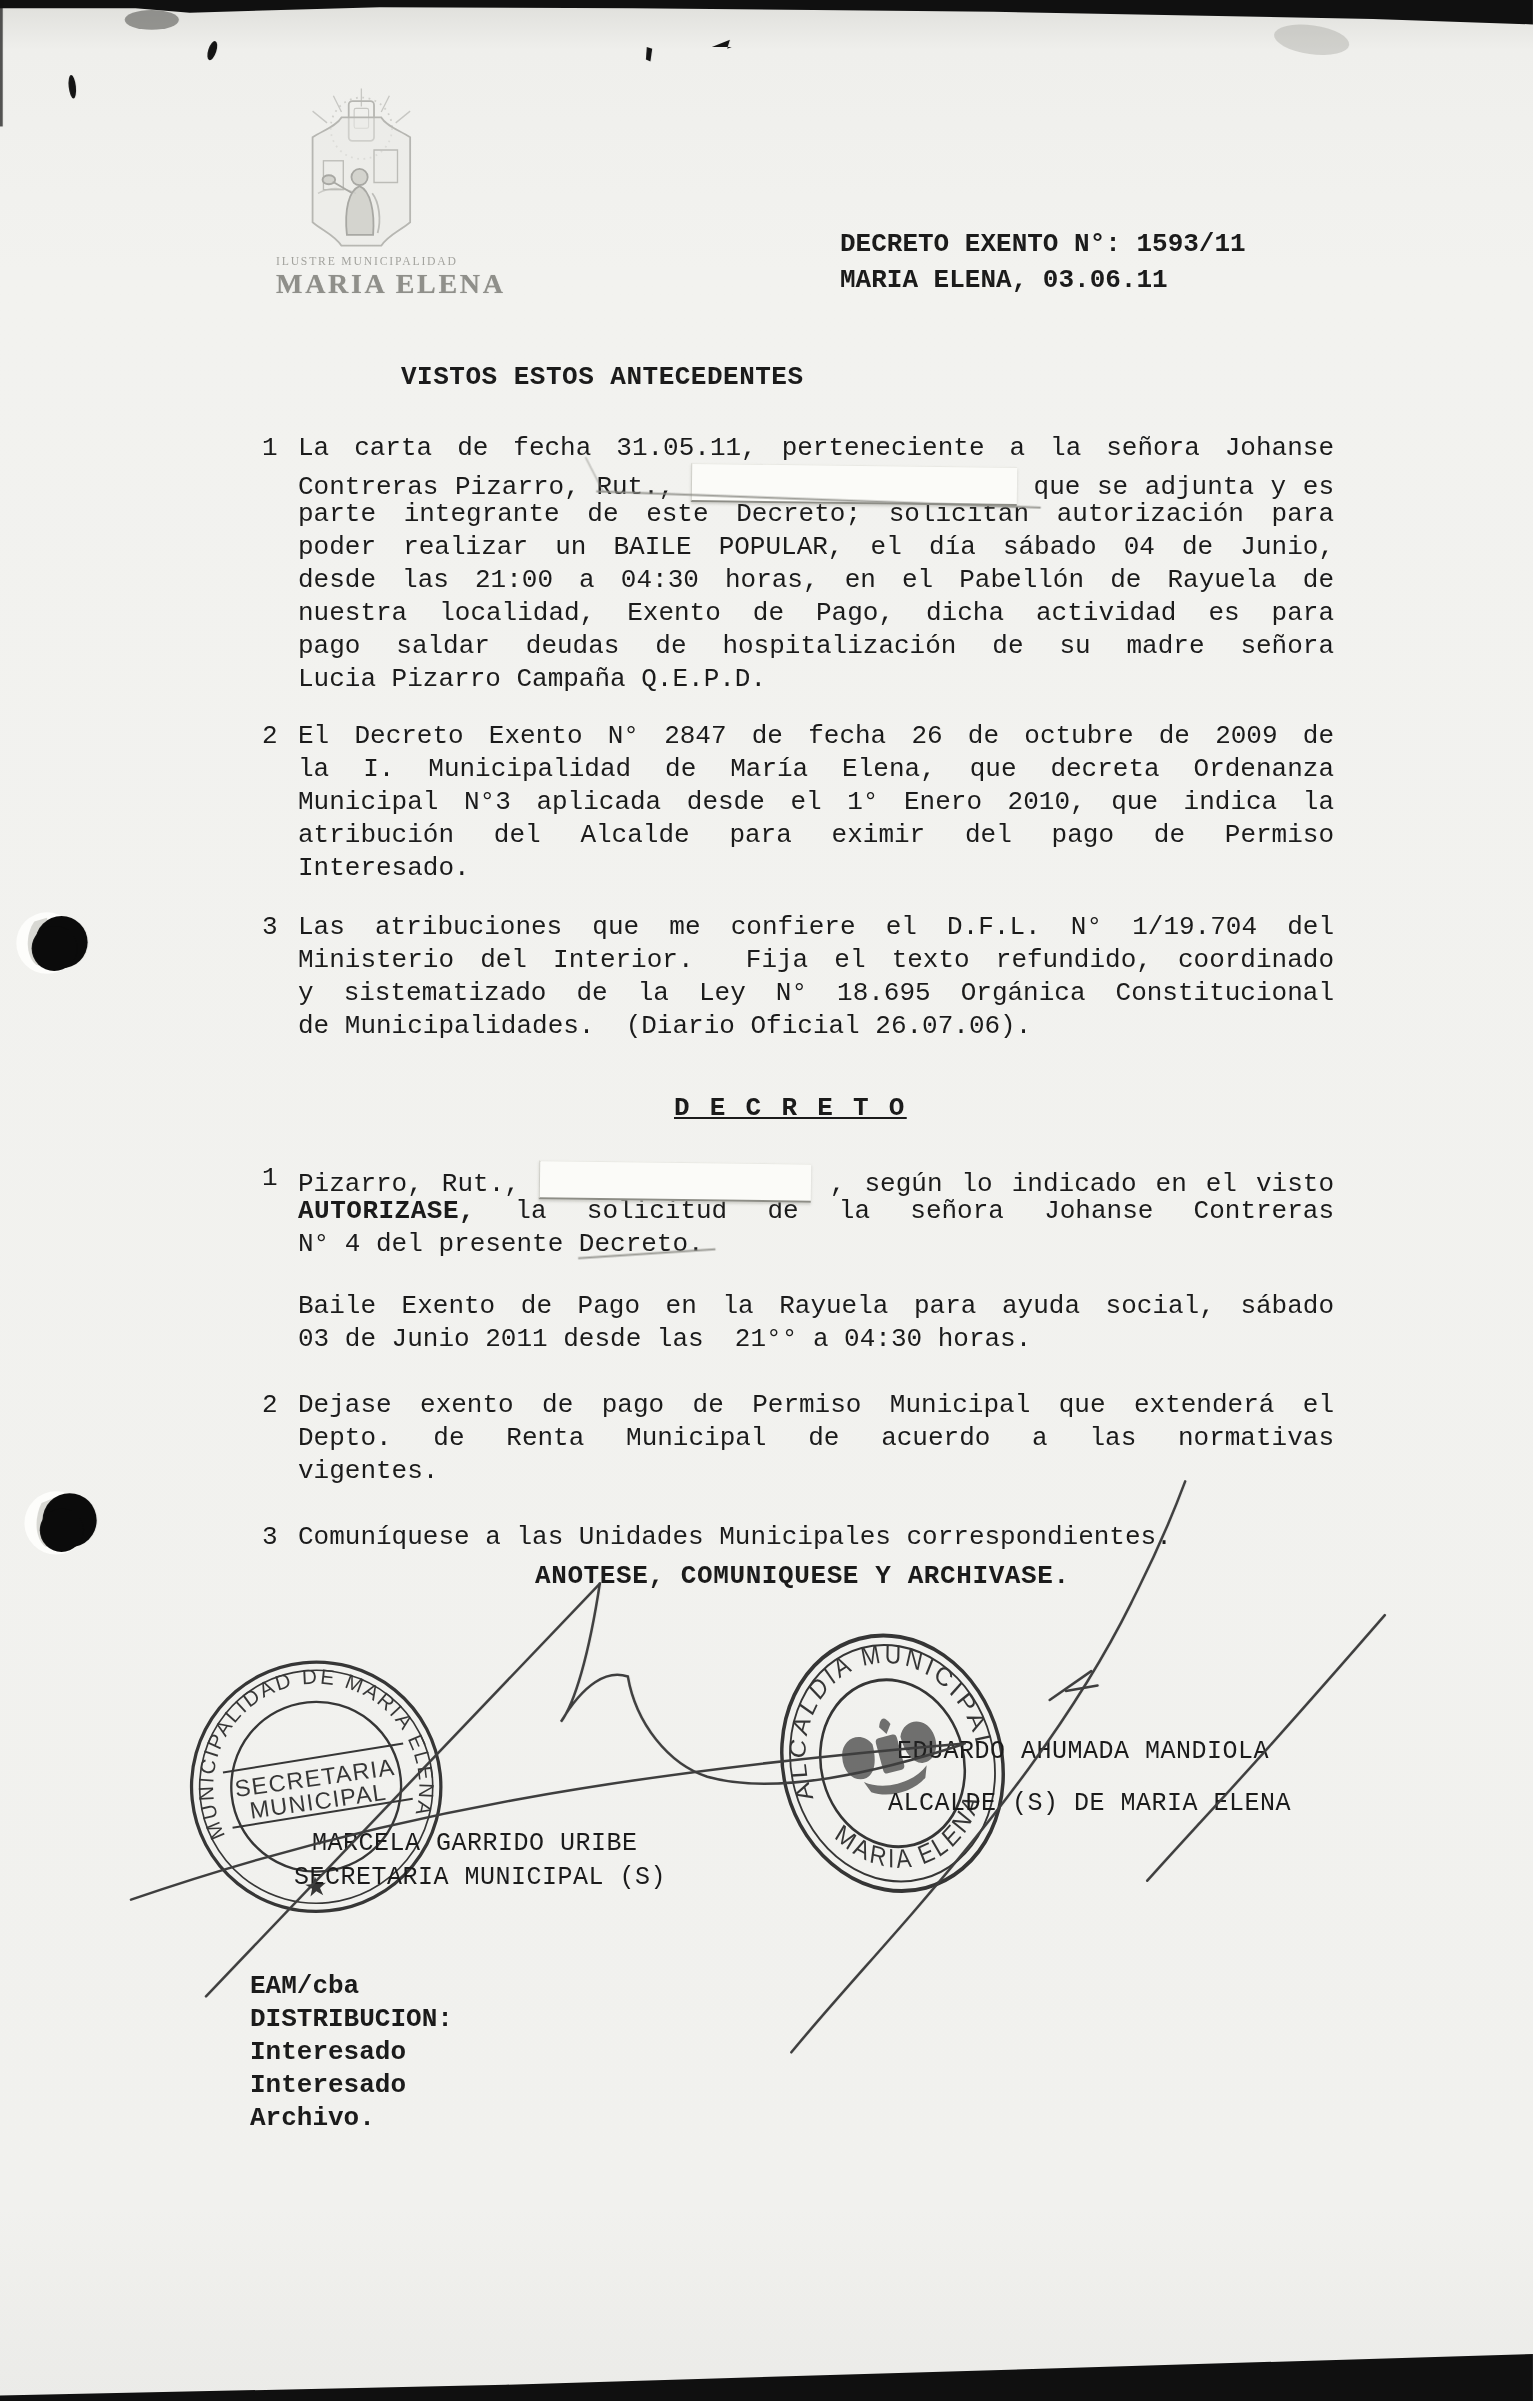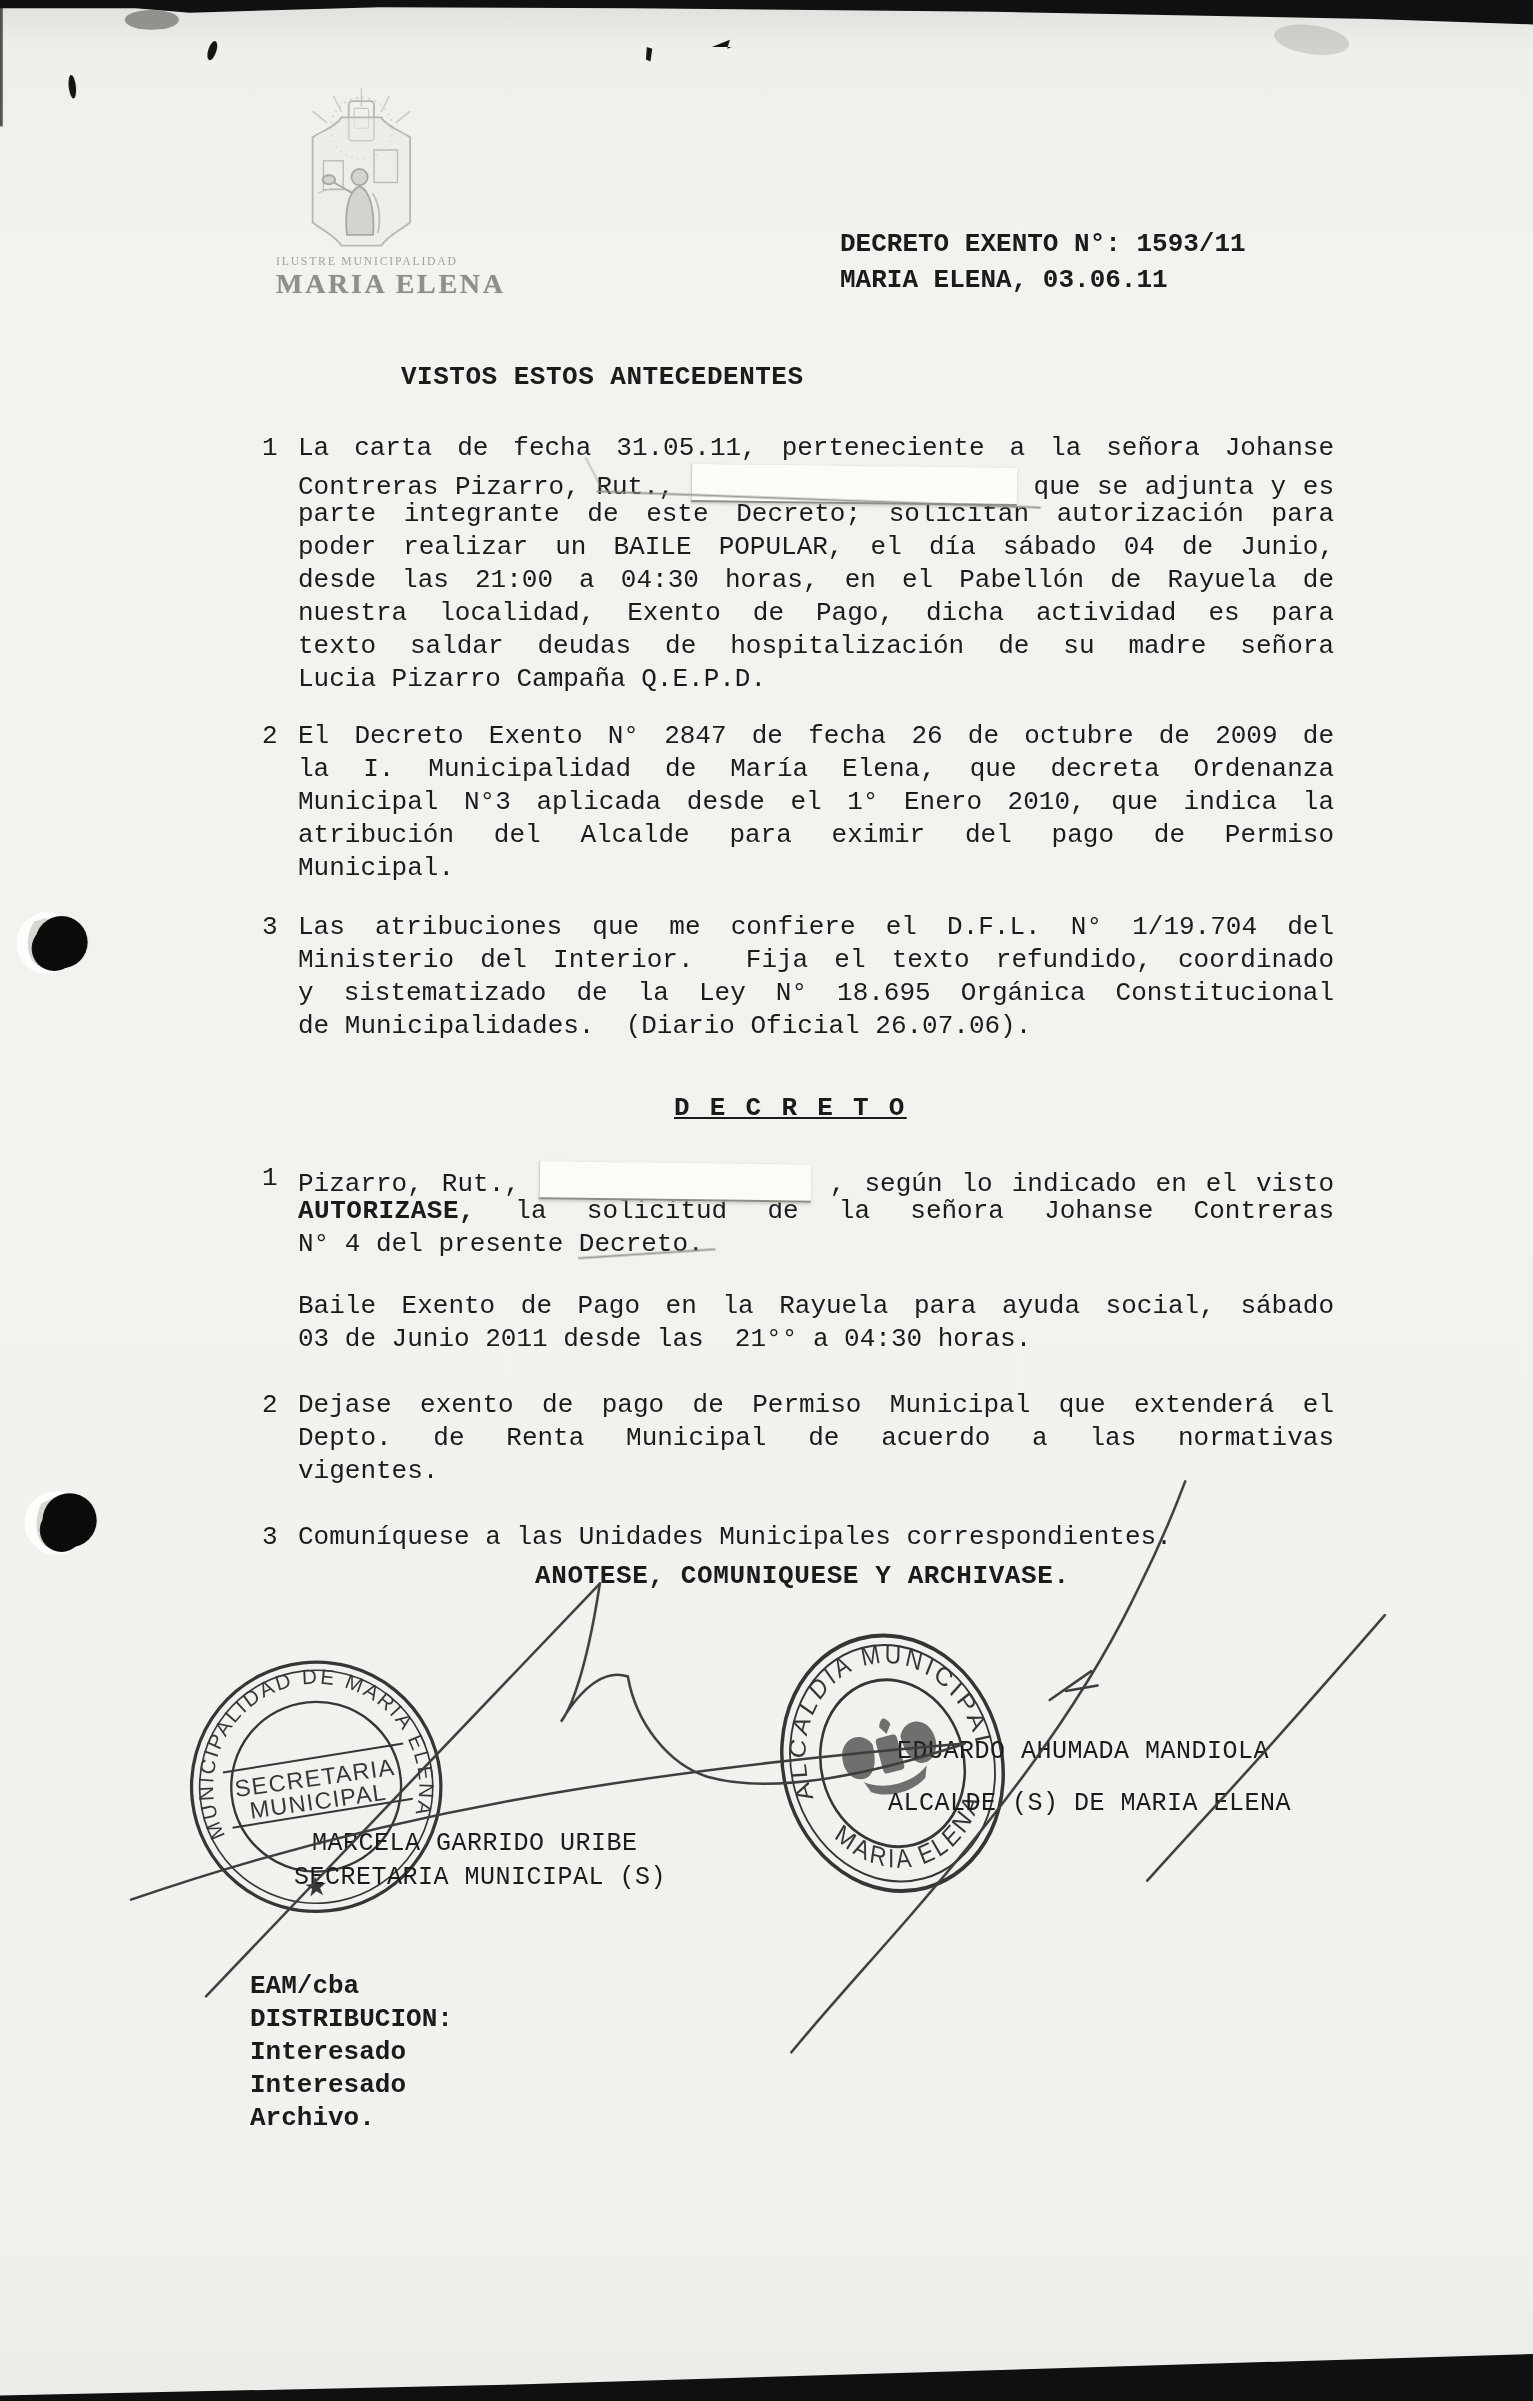--- a/index.html
+++ b/index.html
@@ -45,32 +45,32 @@
 
   <div class="abs item" style="left:262px;top:432px;">
     <div class="num">1</div>
     <div class="lines">
         <div class="line jl">La carta de fecha 31.05.11, perteneciente a la señora Johanse</div>
         <div class="line jl">Contreras Pizarro, Rut., <span class="redact" style="width: 325px;"></span> que se adjunta y es</div>
         <div class="line jl">parte integrante de este Decreto; solicitan autorización para</div>
         <div class="line jl">poder realizar un BAILE POPULAR, el día sábado 04 de Junio,</div>
         <div class="line jl">desde las 21:00 a 04:30 horas, en el Pabellón de Rayuela de</div>
         <div class="line jl">nuestra localidad, Exento de Pago, dicha actividad es para</div>
-        <div class="line jl">texto saldar deudas de hospitalización de su madre señora</div>
+        <div class="line jl">pago saldar deudas de hospitalización de su madre señora</div>
         <div class="line">Lucia Pizarro Campaña Q.E.P.D.</div>
       </div>
   </div>
   <div class="abs item" style="left:262px;top:720px;">
     <div class="num">2</div>
     <div class="lines">
         <div class="line jl">El Decreto Exento N° 2847 de fecha 26 de octubre de 2009 de</div>
         <div class="line jl">la I. Municipalidad de María Elena, que decreta Ordenanza</div>
         <div class="line jl">Municipal N°3 aplicada desde el 1° Enero 2010, que indica la</div>
         <div class="line jl">atribución del Alcalde para eximir del pago de Permiso</div>
-        <div class="line">Municipal.</div>
+        <div class="line">Interesado.</div>
       </div>
   </div>
   <div class="abs item" style="left:262px;top:911px;">
     <div class="num">3</div>
     <div class="lines">
         <div class="line jl">Las atribuciones que me confiere el D.F.L. N° 1/19.704 del</div>
         <div class="line jl">Ministerio del Interior.&nbsp; Fija el texto refundido, coordinado</div>
         <div class="line jl">y sistematizado de la Ley N° 18.695 Orgánica Constitucional</div>
         <div class="line">de Municipalidades.&nbsp; (Diario Oficial 26.07.06).</div>
       </div>

